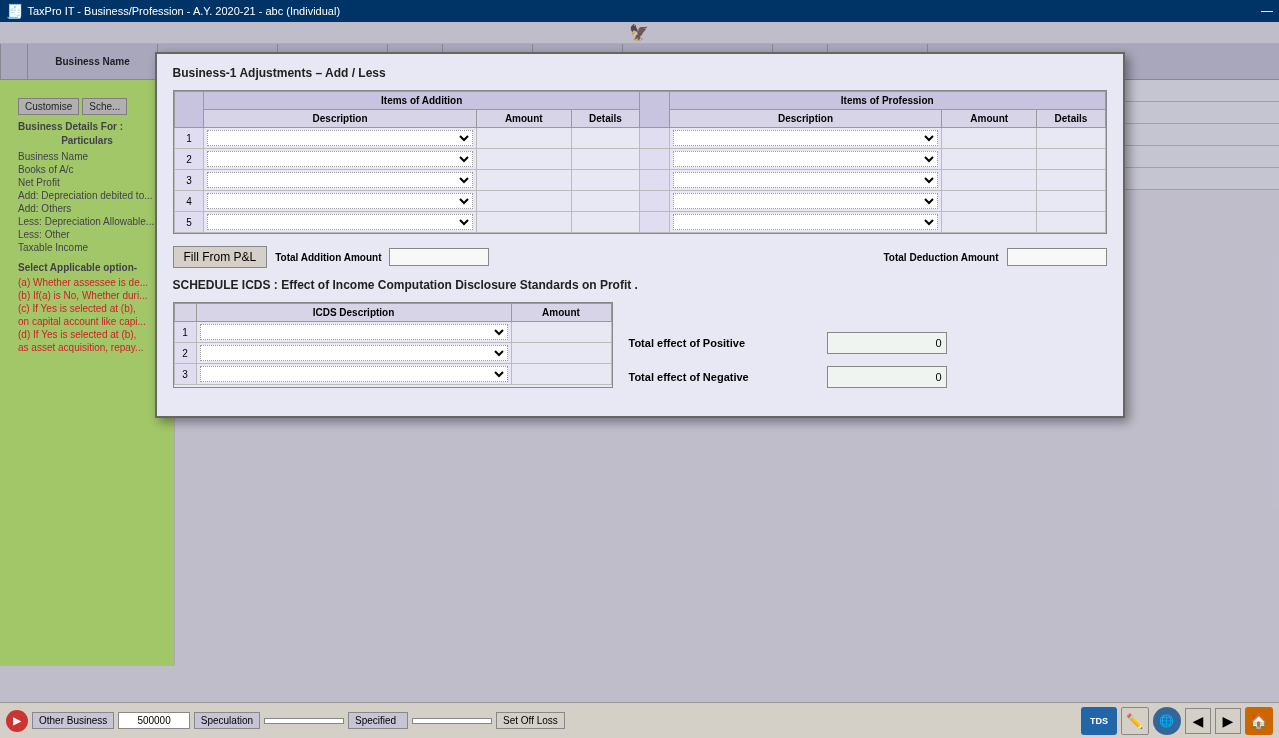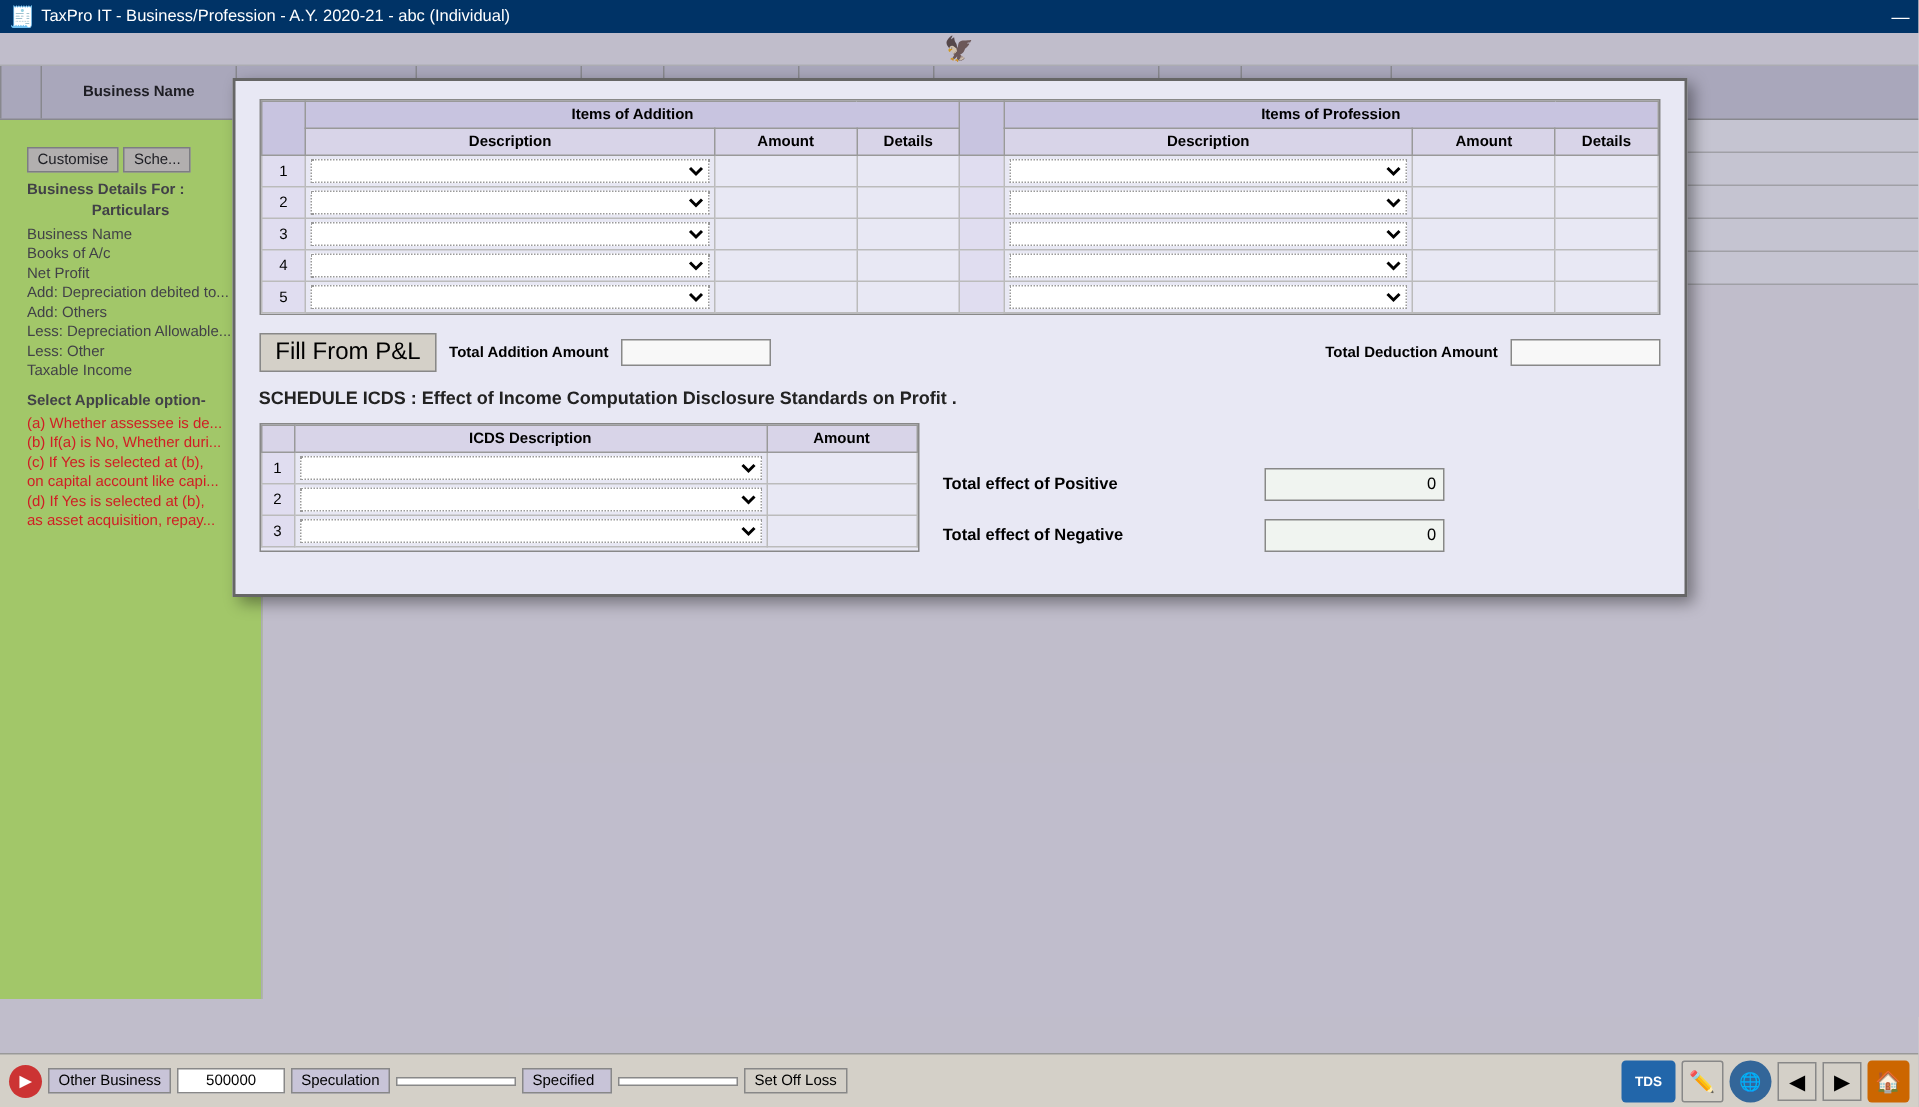--- a/index.html
+++ b/index.html
@@ -296,21 +296,21 @@
     .total-row {
       display: flex;
       align-items: center;
       gap: 8px;
       margin-bottom: 10px;
     }
     .fill-btn {
       background: #d4d0c8;
       border: 1px solid #888;
       padding: 3px 10px;
-      font-size: 16px;
+      font-size: 12px;
       cursor: pointer;
     }
     .total-label {
       font-size: 10px;
       font-weight: bold;
     }
     .total-input {
       border: 1px solid #888;
       background: #f8f8f8;
       width: 100px;
@@ -360,21 +360,21 @@
     }
     .icds-totals {
       display: flex;
       flex-direction: column;
       gap: 12px;
       padding-top: 30px;
     }
     .icds-total-row {
       display: flex;
       align-items: center;
-      gap: 24px;
+      gap: 8px;
     }
     .icds-total-label {
       font-size: 11px;
       font-weight: bold;
       width: 190px;
     }
     .icds-total-input {
       border: 1px solid #888;
       background: #f0f4f0;
       width: 120px;
@@ -541,20 +541,21 @@
       <div class="sidebar-item red">(d)  If Yes is selected at (b),</div>
       <div class="sidebar-item red">as asset acquisition, repay...</div>
     </div>
   </div>
 
   <div class="modal-overlay">
     <div class="modal">
 
 
       <div class="modal-body">
+        <div class="modal-section-title">Business-1  Adjustments – Add / Less</div>
 
         <div class="adj-table-wrapper">
           <table class="adj-table">
             <thead>
               <tr class="section-header-row">
                 <th rowspan="2" style="width:22px;"></th>
                 <th colspan="3">Items of Addition</th>
                 <th rowspan="2" style="width:22px;"></th>
                 <th colspan="3">Items of Profession</th>
               </tr>

